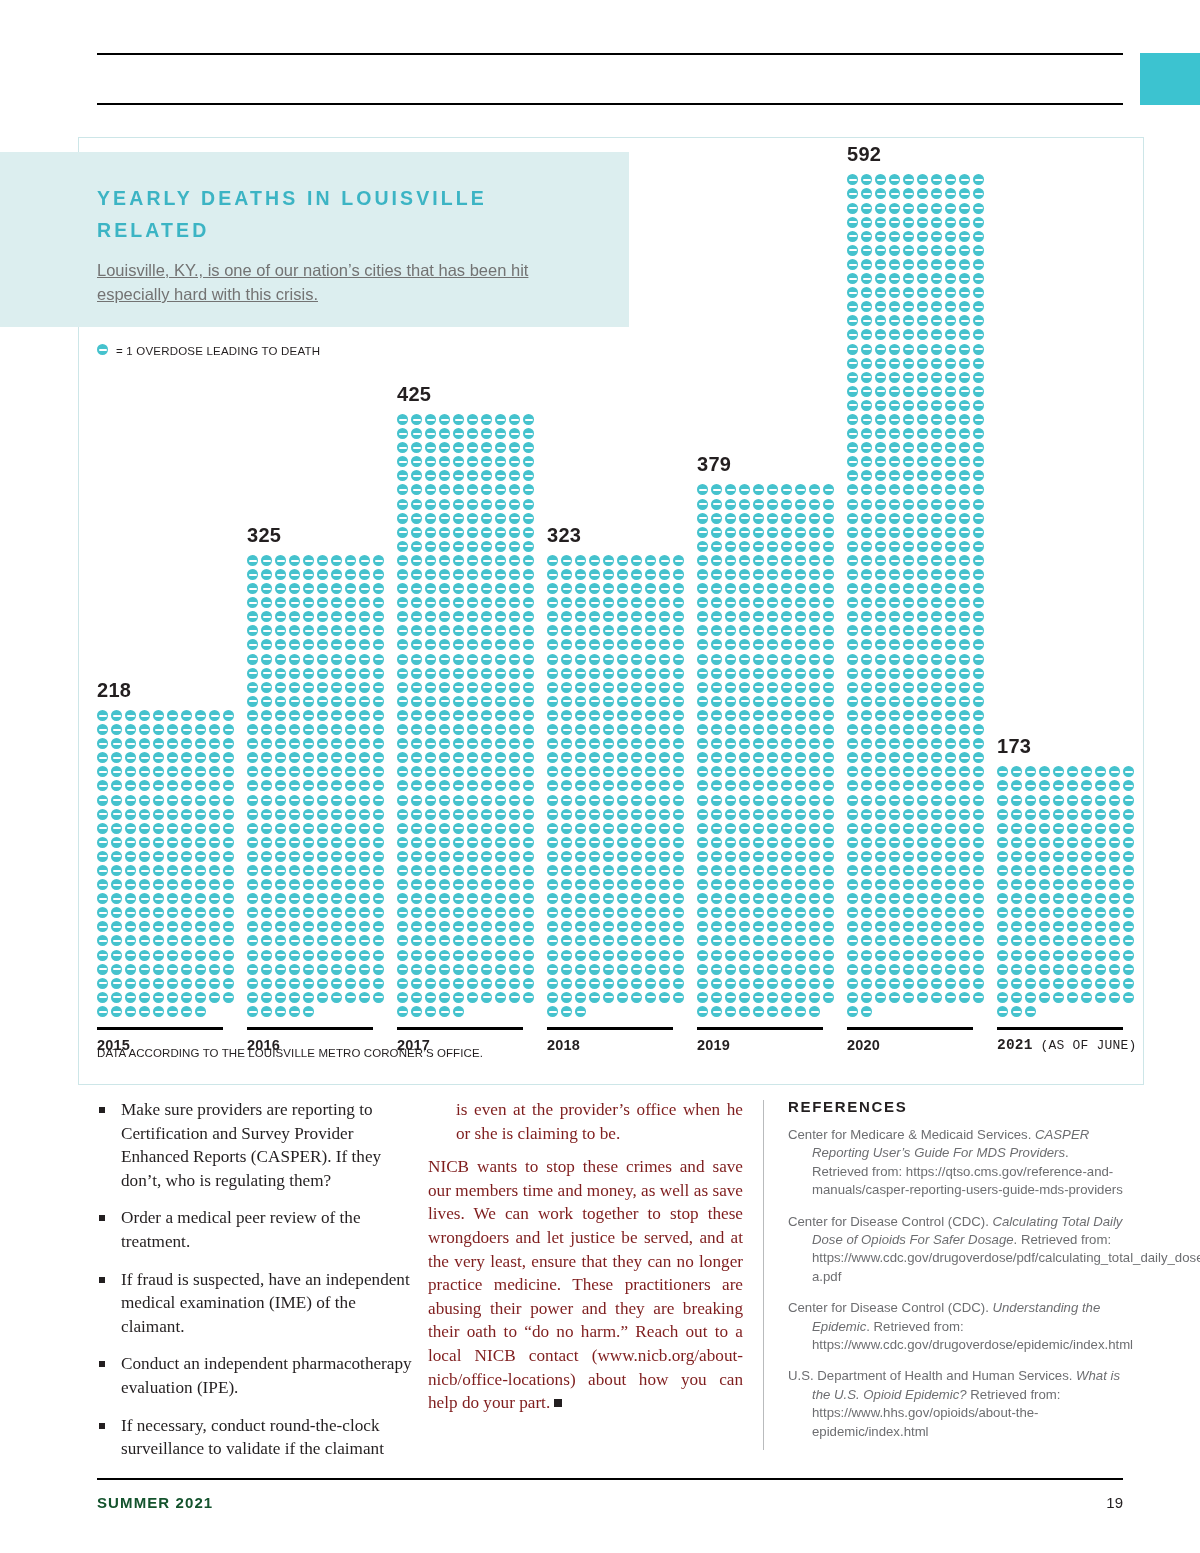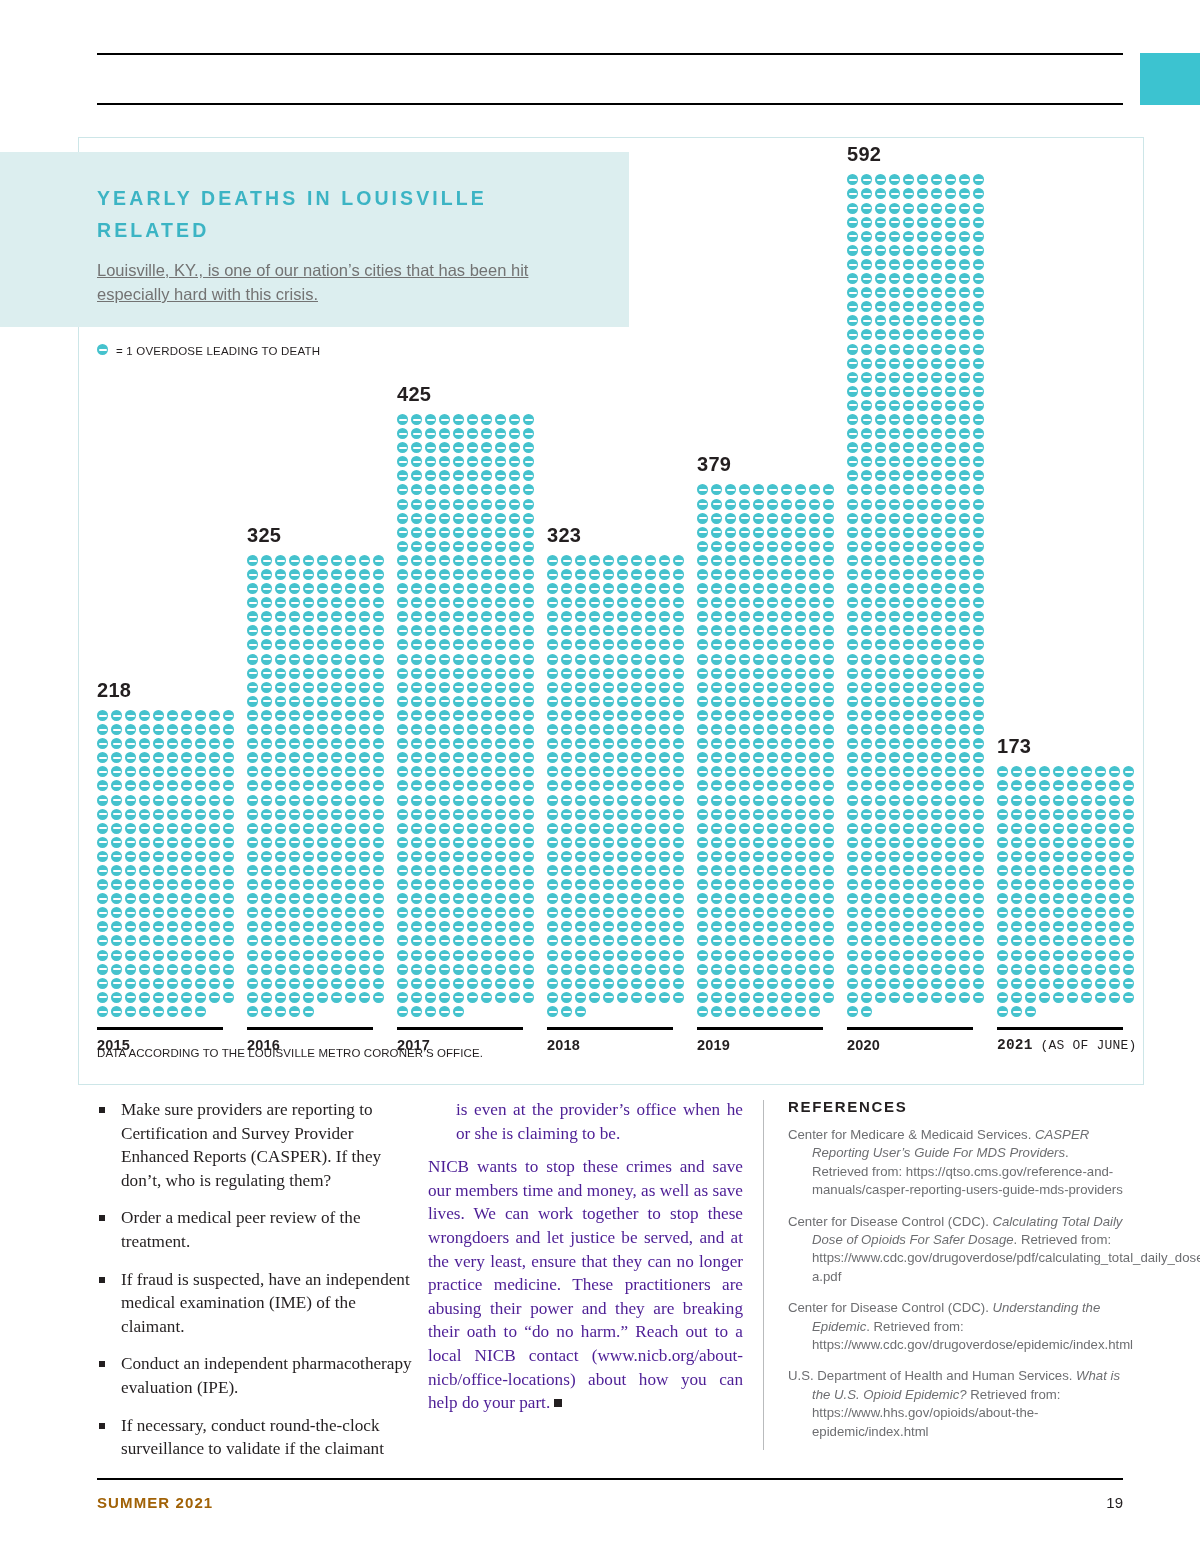--- a/index.html
+++ b/index.html
@@ -77,38 +77,38 @@
   ul.bullets{list-style:none;margin:0;padding:0;}
   ul.bullets li{
     position:relative;padding-left:28px;margin-bottom:14px;
     font-family:"Liberation Serif",serif;font-size:17.2px;line-height:23.6px;color:#231f20;
   }
   ul.bullets li::before{
     content:"";position:absolute;left:6px;top:9px;width:6px;height:6px;background:#231f20;
   }
   p.body-p{
     font-family:"Liberation Serif",serif;font-size:17.2px;line-height:23.6px;
-    color:#4c1d95;margin:0 0 10px 0;text-align:justify;
+    color:#7f1d1d;margin:0 0 10px 0;text-align:justify;
   }
   p.cont{padding-left:28px;}
   .endmark{display:inline-block;width:8px;height:8px;background:#231f20;margin-left:4px;vertical-align:1px;}
 
   #refs-heading{
     font-size:15px;font-weight:bold;letter-spacing:1.7px;color:#231f20;margin:0 0 11px 0;
   }
   .ref{
     font-size:13.2px;line-height:18.4px;color:#6d6e71;margin:0 0 13px 0;
     padding-left:24px;text-indent:-24px;
   }
   .ref i{font-style:italic;}
 
   
   #footer{position:absolute;left:0;top:1478px;width:1200px;}
   #footer-rule{position:absolute;left:97px;top:0;width:1026px;height:2px;background:#000;}
-  #footer-issue{position:absolute;left:97px;top:16px;font-size:15px;font-weight:bold;letter-spacing:1.1px;color:#a16207;}
+  #footer-issue{position:absolute;left:97px;top:16px;font-size:15px;font-weight:bold;letter-spacing:1.1px;color:#14532d;}
   #footer-page{position:absolute;left:1098px;top:16px;width:25px;text-align:right;font-size:15px;color:#231f20;}
 </style>
 </head>
 <body>
 
 <div id="top-header">
   <div class="rule" id="rule-top"></div>
   <div class="rule" id="rule-bottom"></div>
   <div id="corner-tab"></div>
 </div>

